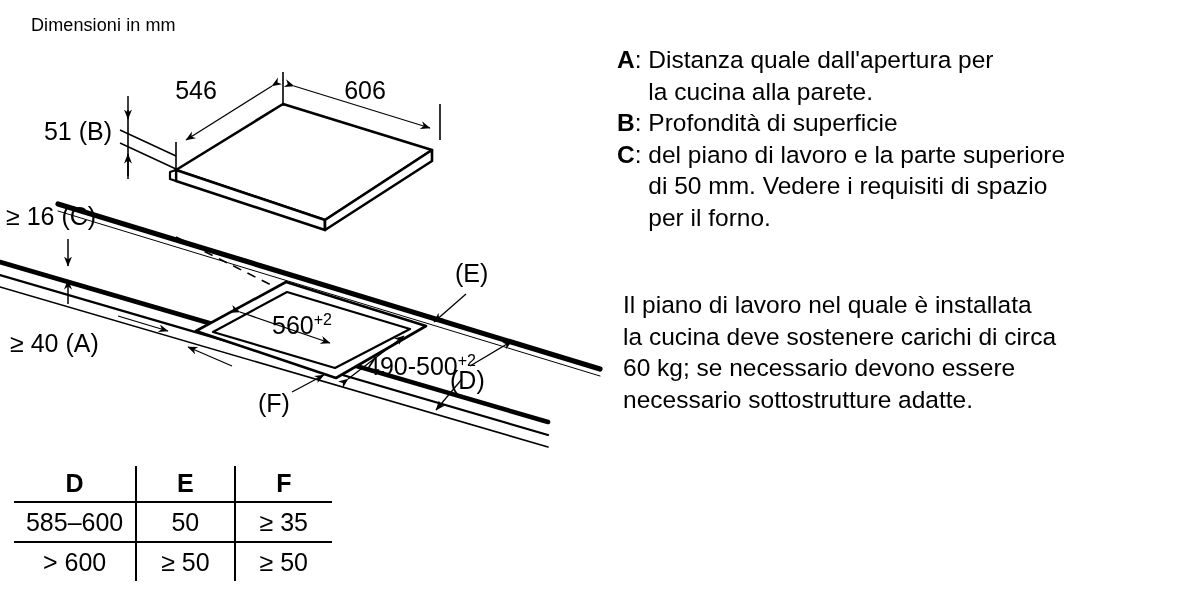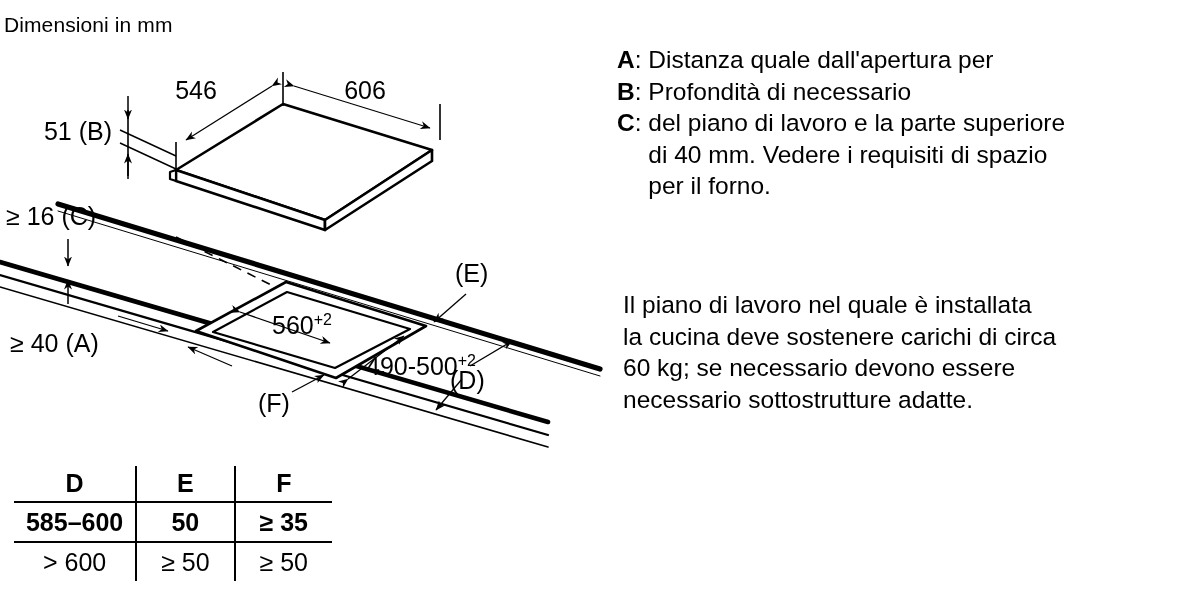--- a/index.html
+++ b/index.html
@@ -16,23 +16,23 @@
     overflow: hidden;
   }
   #root {
     position: absolute;
     inset: 0;
   }
 
   
   .page-title {
     position: absolute;
-    left: 4px;
+    left: 31px;
     top: 10px;
-    font-size: 21px;
+    font-size: 18px;
     line-height: 30px;
     letter-spacing: 0.1px;
     white-space: nowrap;
   }
 
   
   .drawing {
     position: absolute;
     left: 0;
     top: 44px;
@@ -105,21 +105,20 @@
     vertical-align: middle;
     white-space: nowrap;
   }
   .spec-table .hdr td {
     font-weight: bold;
     height: 35px;
     border-bottom: 2px solid #000;
   }
   .spec-table .row1 td {
     border-bottom: 2px solid #000;
-    font-weight: bold;
   }
   .spec-table td.c0 { width: 122px; border-right: 2px solid #000; }
   .spec-table td.c1 { width: 98px;  border-right: 2px solid #000; }
   .spec-table td.c2 { width: 98px; }
   .spec-table .hdr td.c0,
   .spec-table .hdr td.c1 { border-right: 2px solid #000; }
   
 </style>
 </head>
 <body>
@@ -234,33 +233,34 @@
         <text class="dim-text" x="258" y="368">(F)</text>
       </g>
     </svg>
   </div>
 
   <div class="notes">
 
     <div class="note-row">
       <span class="note-key">A</span><span class="note-colon">:</span>&nbsp;<span class="note-body">
         <span class="cont">Distanza quale dall'apertura per</span>
+        <span class="cont">la cucina alla parete.</span>
       </span>
     </div>
 
     <div class="note-row">
       <span class="note-key">B</span><span class="note-colon">:</span>&nbsp;<span class="note-body">
-        <span class="cont">Profondità di necessario</span>
+        <span class="cont">Profondità di superficie</span>
       </span>
     </div>
 
     <div class="note-row">
       <span class="note-key">C</span><span class="note-colon">:</span>&nbsp;<span class="note-body">
         <span class="cont">del piano di lavoro e la parte superiore</span>
-        <span class="cont">di 40 mm. Vedere i requisiti di spazio</span>
+        <span class="cont">di 50 mm. Vedere i requisiti di spazio</span>
         <span class="cont">per il forno.</span>
       </span>
     </div>
   </div>
 
   <div class="paragraph">
     <span class="ln">Il piano di lavoro nel quale è installata</span>
     <span class="ln">la cucina deve sostenere carichi di circa</span>
     <span class="ln">60 kg; se necessario devono essere</span>
     <span class="ln">necessario sottostrutture adatte.</span>

